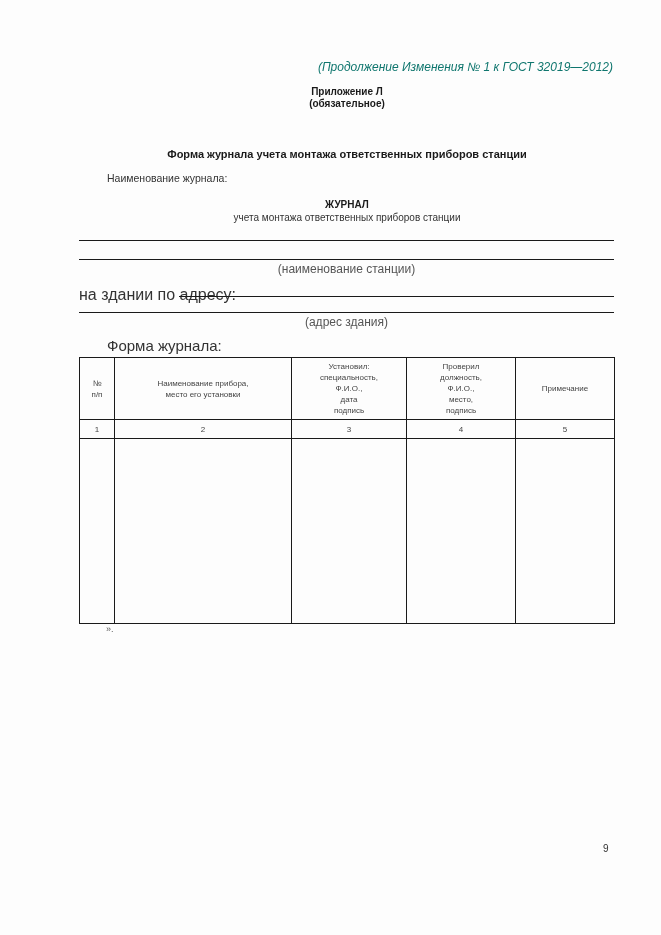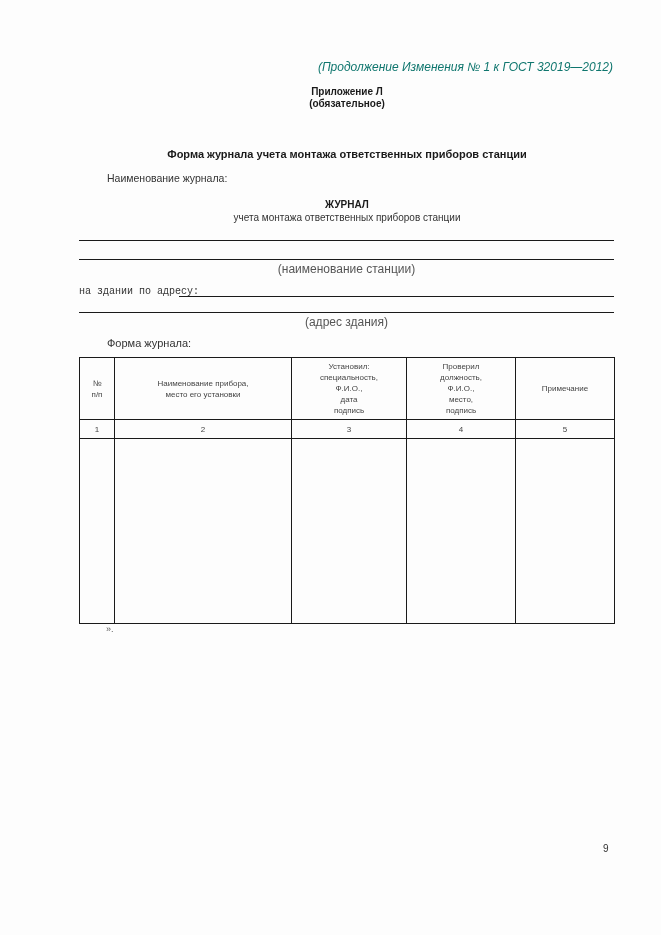--- a/index.html
+++ b/index.html
@@ -9,22 +9,22 @@
   }
   .abs { position: absolute; }
   .continuation { top: 60px; right: 48px; font-size: 12px; font-style: italic; color: #0f766e; }
   .appendix { top: 86px; left: 0; width: 694px; text-align: center; font-size: 10px; font-weight: bold; line-height: 12px; }
   .form-title { top: 148px; left: 0; width: 694px; text-align: center; font-size: 11px; font-weight: bold; }
   .journal-name-label { top: 172px; left: 107px; font-size: 10.5px; color: #333; }
   .journal-heading { top: 199px; left: 0; width: 694px; text-align: center; font-size: 10px; font-weight: bold; }
   .journal-subheading { top: 212px; left: 0; width: 694px; text-align: center; font-size: 10px; color: #333; }
   .line { position: absolute; height: 1px; background: #1a1a1a; }
   .caption { font-size: 12px; color: #555; text-align: center; }
-  .address-label { top: 286px; left: 79px; font-size: 10px; color: #333; font-family: Liberation Mono, monospace; }
-  .form-label { top: 337px; left: 107px; font-size: 11px; color: #333; }
+  .address-label { top: 286px; left: 79px; font-size: 16px; color: #333; }
+  .form-label { top: 337px; left: 107px; font-size: 15px; color: #333; }
   table.journal {
     position: absolute; top: 357px; left: 79px; width: 535px;
     border-collapse: collapse; table-layout: fixed;
   }
   table.journal td, table.journal th {
     border: 1.5px solid #1a1a1a; font-weight: normal; font-size: 8px; color: #444;
     text-align: center; vertical-align: middle; padding: 0; line-height: 11px;
   }
   table.journal thead th { height: 61px; }
   table.journal tr.num td { height: 18px; }

